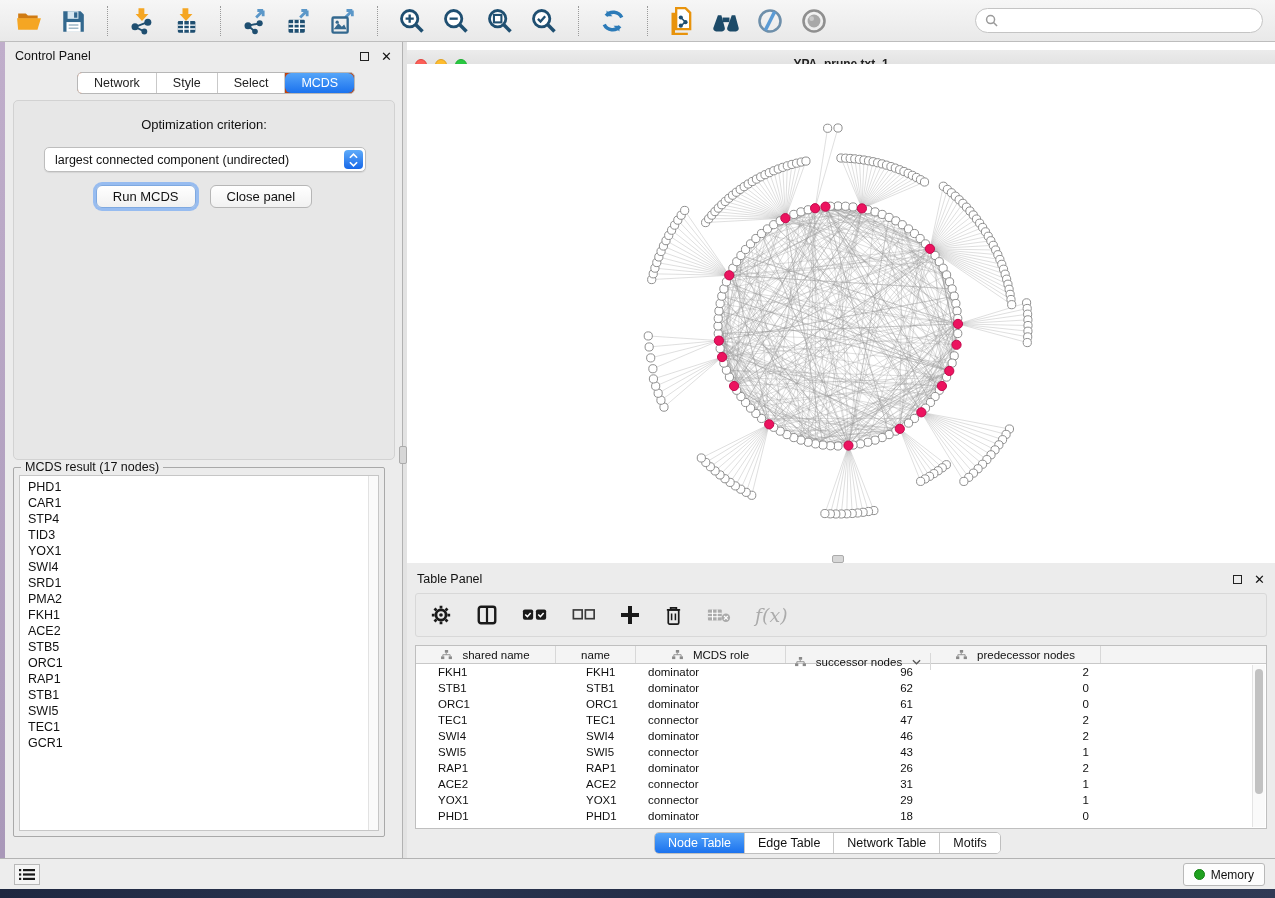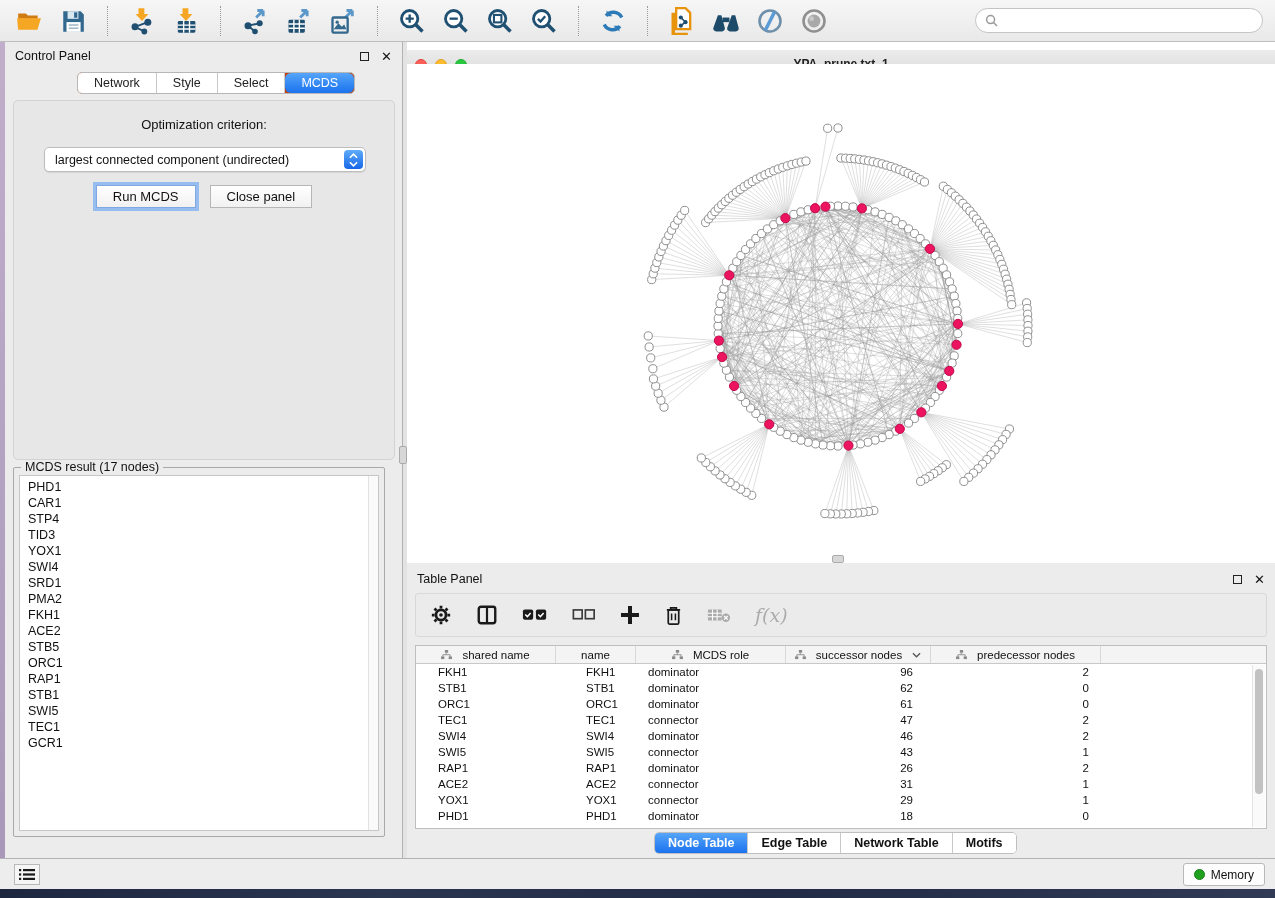--- a/index.html
+++ b/index.html
@@ -44,21 +44,21 @@
   .opt-label { text-align:center; margin-top:16px; font-size:13px; color:#111; }
   .select-box { position:absolute; left:30px; top:46px; width:322px; height:25px; background:#fff;
     border:1px solid #BDBDBD; border-radius:5px; display:flex; align-items:center;
     font-size:12.5px; color:#111; padding-left:10px; cursor:pointer;
     box-shadow:0 1px 1px rgba(0,0,0,.08); }
   .select-stepper { position:absolute; right:2px; top:2px; width:19px; height:19px; border-radius:4px;
     background:linear-gradient(#5FACFA,#1667E8); display:flex; flex-direction:column;
     align-items:center; justify-content:center; gap:2px; }
   .btn-row { position:absolute; left:0; top:84px; width:100%; display:flex; justify-content:center; gap:14px; }
   .mac-btn { height:23px; padding:0 16px; background:linear-gradient(#FFFFFF,#F1F1F1);
-    border:1px solid #B6B6B6; border-radius:0; font-size:13px; color:#111; cursor:pointer;
+    border:1px solid #B6B6B6; border-radius:6px; font-size:13px; color:#111; cursor:pointer;
     font-family:inherit; }
   .mac-btn.focused { box-shadow:0 0 0 3px rgba(107,165,245,.65); border-color:#7FA9E0; }
 
   .groupbox { position:absolute; left:8px; top:425px; width:372px; height:370px;
     border:1px solid #A9A9A9; border-radius:2px; }
   .groupbox-label { position:absolute; top:-8px; left:7px; background:#ECECEC; padding:0 4px;
     font-size:12.5px; color:#111; }
   .mcds-list { position:absolute; left:5px; top:7px; right:5px; bottom:5px; background:#fff;
     border:1px solid #C6C6C6; overflow:hidden; }
   .mcds-item { font-size:12.5px; color:#111; line-height:16px; padding-left:8px; }
@@ -98,21 +98,21 @@
     border-right:1px solid #D8D8D8; height:100%; cursor:pointer; }
   .tr { display:flex; height:16px; }
   .td { font-size:11.5px; color:#111; display:flex; align-items:center; }
   .tbl-scroll { position:absolute; right:1px; top:19px; bottom:1px; width:13px; background:#FAFAFA;
     border-left:1px solid #E4E4E4; }
   .tbl-thumb { position:absolute; left:2px; right:2px; top:4px; height:125px; background:#C2C2C2; border-radius:5px; }
 
   .bottom-tabs { position:absolute; left:247px; top:267px; display:flex; height:22px;
     border:1px solid #BFBFBF; border-radius:5px; overflow:hidden; background:#fff; }
   .btab { padding:4px 13px; display:flex; align-items:center; font-size:12.5px; color:#111;
-    border-right:1px solid #C9C9C9; cursor:pointer; background:#fff;font-weight:bold; }
+    border-right:1px solid #C9C9C9; cursor:pointer; background:#fff; }
   .btab:last-child { border-right:none; }
   .btab.selected { background:linear-gradient(#55A5F8,#1B72EE); color:#fff; }
 
   
   .status-bar { position:absolute; left:0; top:858px; width:1275px; height:31px; background:#EDEDED;
     border-top:1px solid #B3B3B3; }
   .list-btn { position:absolute; left:14px; top:5px; width:26px; height:21px; background:#F5F5F5;
     border:1px solid #B9B9B9; display:flex; align-items:center; justify-content:center; cursor:pointer; }
   .memory-btn { position:absolute; right:10px; top:4px; height:23px; background:#FDFDFD;
     border:1px solid #B9B9B9; border-radius:3px; display:flex; align-items:center; gap:6px;
@@ -1212,21 +1212,21 @@
           <svg width="11" height="10" viewBox="0 0 12 11" style="flex:none">
             <g fill="#8A8A8A">
               <rect x="4.2" y="0" width="3.6" height="3"></rect>
               <rect x="0" y="7" width="3.6" height="3"></rect>
               <rect x="8.4" y="7" width="3.6" height="3"></rect>
               <path d="M5.7 3v2.2M2 7V5.2h8V7" fill="none" stroke="#8A8A8A" stroke-width="1"></path>
             </g>
           </svg>
           <span>MCDS role</span>
         </div>
-        <div class="th" style="width: 145px;">
+        <div class="th" style="width: 145px; margin-top: 7px;">
           <svg width="11" height="10" viewBox="0 0 12 11" style="flex:none">
             <g fill="#8A8A8A">
               <rect x="4.2" y="0" width="3.6" height="3"></rect>
               <rect x="0" y="7" width="3.6" height="3"></rect>
               <rect x="8.4" y="7" width="3.6" height="3"></rect>
               <path d="M5.7 3v2.2M2 7V5.2h8V7" fill="none" stroke="#8A8A8A" stroke-width="1"></path>
             </g>
           </svg>
           <span>successor nodes</span>
           <svg width="9" height="6" viewBox="0 0 10 6" style="flex:none">

